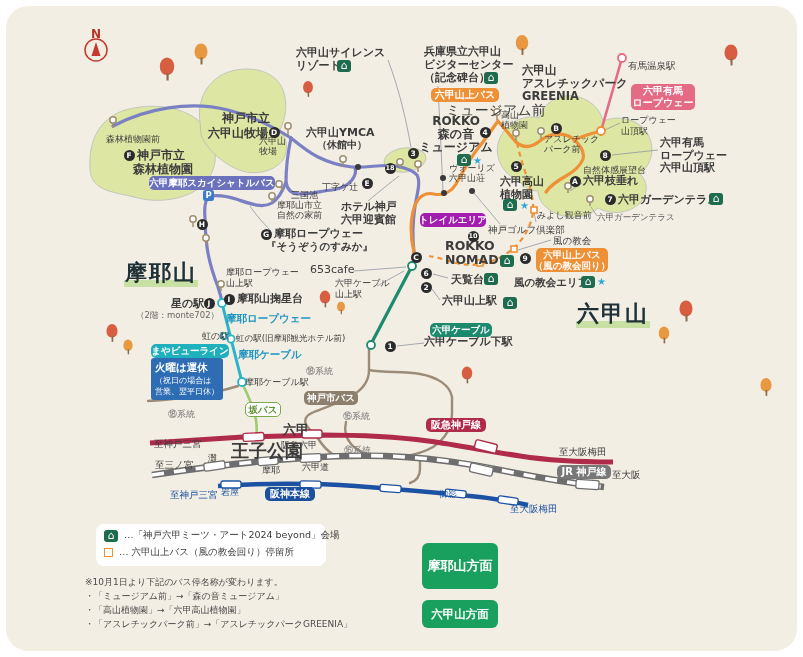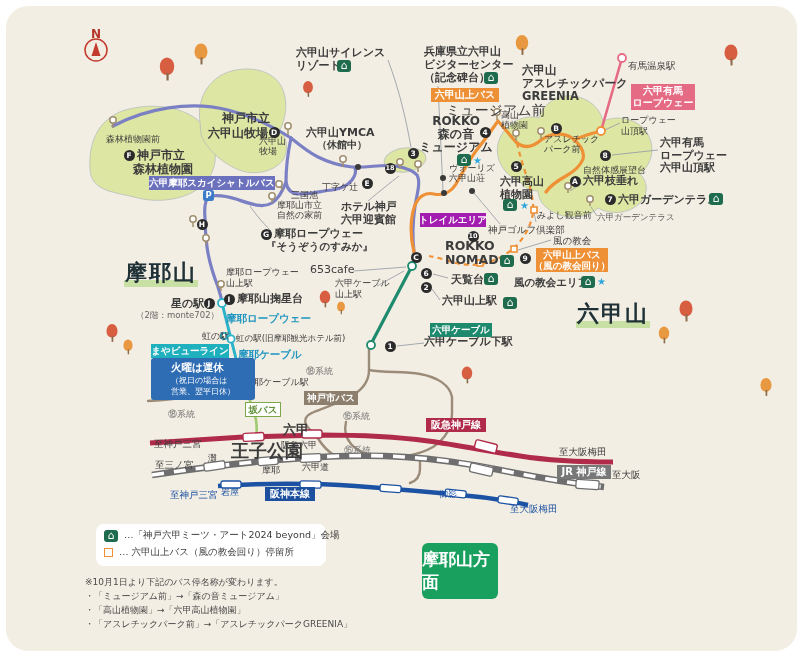--- a/index.html
+++ b/index.html
@@ -1,34 +1,34 @@
 <!DOCTYPE html>
 <html><head>
 <meta charset="utf-8">
 <style>
   html,body{margin:0;padding:0;background:#ffffff;font-family:"DejaVu Sans",sans-serif;}
   #frame{position:relative;width:803px;height:657px;background:#ffffff;overflow:hidden;}
   #map{position:absolute;left:6px;top:6px;right:6px;bottom:6px;background:#f3eee3;border-radius:22px;}
   #map svg{position:absolute;left:0;top:0;}
   .lb{position:absolute;white-space:pre;color:#3c3c3c;z-index:5;}
   .badge{position:absolute;display:flex;align-items:center;justify-content:center;text-align:center;
-         color:#fff;border-radius:0;white-space:pre;z-index:6;font-weight:600;}
+         color:#fff;border-radius:5px;white-space:pre;z-index:6;font-weight:600;}
   .mc{position:absolute;width:11px;height:11px;border-radius:50%;background:#2b2b2b;color:#fff;
       display:flex;align-items:center;justify-content:center;font-weight:700;z-index:7;}
   .house{position:absolute;width:14px;height:12px;background:#1e6b4e;border-radius:3px;color:#fff;
          font-size:11px;line-height:12px;text-align:center;z-index:6;}
   .star{position:absolute;color:#2da7dd;font-size:10px;z-index:6;}
   .pmark{position:absolute;width:11px;height:11px;background:#3b7bc8;border-radius:2.5px;color:#fff;
          font-size:8.5px;font-weight:700;text-align:center;line-height:11px;z-index:7;}
   .bar{position:absolute;height:7px;background:#c9e0a5;z-index:1;}
   .bigname{position:absolute;font-weight:700;color:#203238;letter-spacing:2px;z-index:5;}
   .tree{position:absolute;transform:translate(-50%,-55%);z-index:2;}
   .tree .crown{width:13px;height:16px;border-radius:50% 50% 46% 46%;margin:0 auto;}
   .tree .trunk{width:2px;height:7px;background:#8a6a4a;margin:-2px auto 0;}
-  .notice{position:absolute;background:#2e6db4;color:#fff;border-radius:3px;padding:3px 20px;z-index:7;white-space:pre;}
+  .notice{position:absolute;background:#2e6db4;color:#fff;border-radius:3px;padding:3px 4px;z-index:7;white-space:pre;}
   .legendbox{position:absolute;background:#fff;border-radius:8px;z-index:6;}
   .legendrow{position:absolute;display:flex;align-items:center;gap:6px;z-index:7;}
   .lg-square{width:7px;height:7px;border:1.6px solid #ee9036;background:#fff;}
   .noteline{position:absolute;color:#4a4a4a;z-index:6;white-space:pre;}
   .dirbadge{position:absolute;background:#1aa05e;color:#fff;border-radius:6px;display:flex;
             align-items:center;justify-content:center;font-weight:700;z-index:6;}
   .dirtext{position:absolute;color:#333;z-index:6;white-space:pre;}
 </style>
 </head>
 <body>
@@ -427,16 +427,17 @@
         <span style="font-size: 9.5px; color: rgb(60, 60, 60);">…「神戸六甲ミーツ・アート2024 beyond」会場</span>
       </div>
       <div class="legendrow" style="left: 98px; top: 540px;">
         <span class="lg-square"></span>
         <span style="font-size: 9.5px; color: rgb(60, 60, 60);">… 六甲山上バス（風の教会回り）停留所</span>
       </div>
       <div class="noteline" style="left: 79px; top: 570px; font-size: 9px;">※10月1日より下記のバス停名称が変わります。</div>
       <div class="noteline" style="left: 79px; top: 584px; font-size: 9px;">・「ミュージアム前」→「森の音ミュージアム」</div>
       <div class="noteline" style="left: 79px; top: 598px; font-size: 9px;">・「高山植物園」→「六甲高山植物園」</div>
       <div class="noteline" style="left: 79px; top: 612px; font-size: 9px;">・「アスレチックパーク前」→「アスレチックパークGREENIA」</div>
-      <div class="dirbadge" style="left: 416px; top: 537px; width: 76px; height: 56px; font-size: 17px;">摩耶山方面</div>
+      <div class="dirbadge" style="left: 416px; top: 537px; width: 76px; height: 46px; font-size: 13px;">摩耶山方面</div>
+      <div class="dirbadge" style="left: 416px; top: 594px; width: 76px; height: 28px; font-size: 11.5px;">六甲山方面</div>
     </div>
 
 </div>
 
 </body></html>

